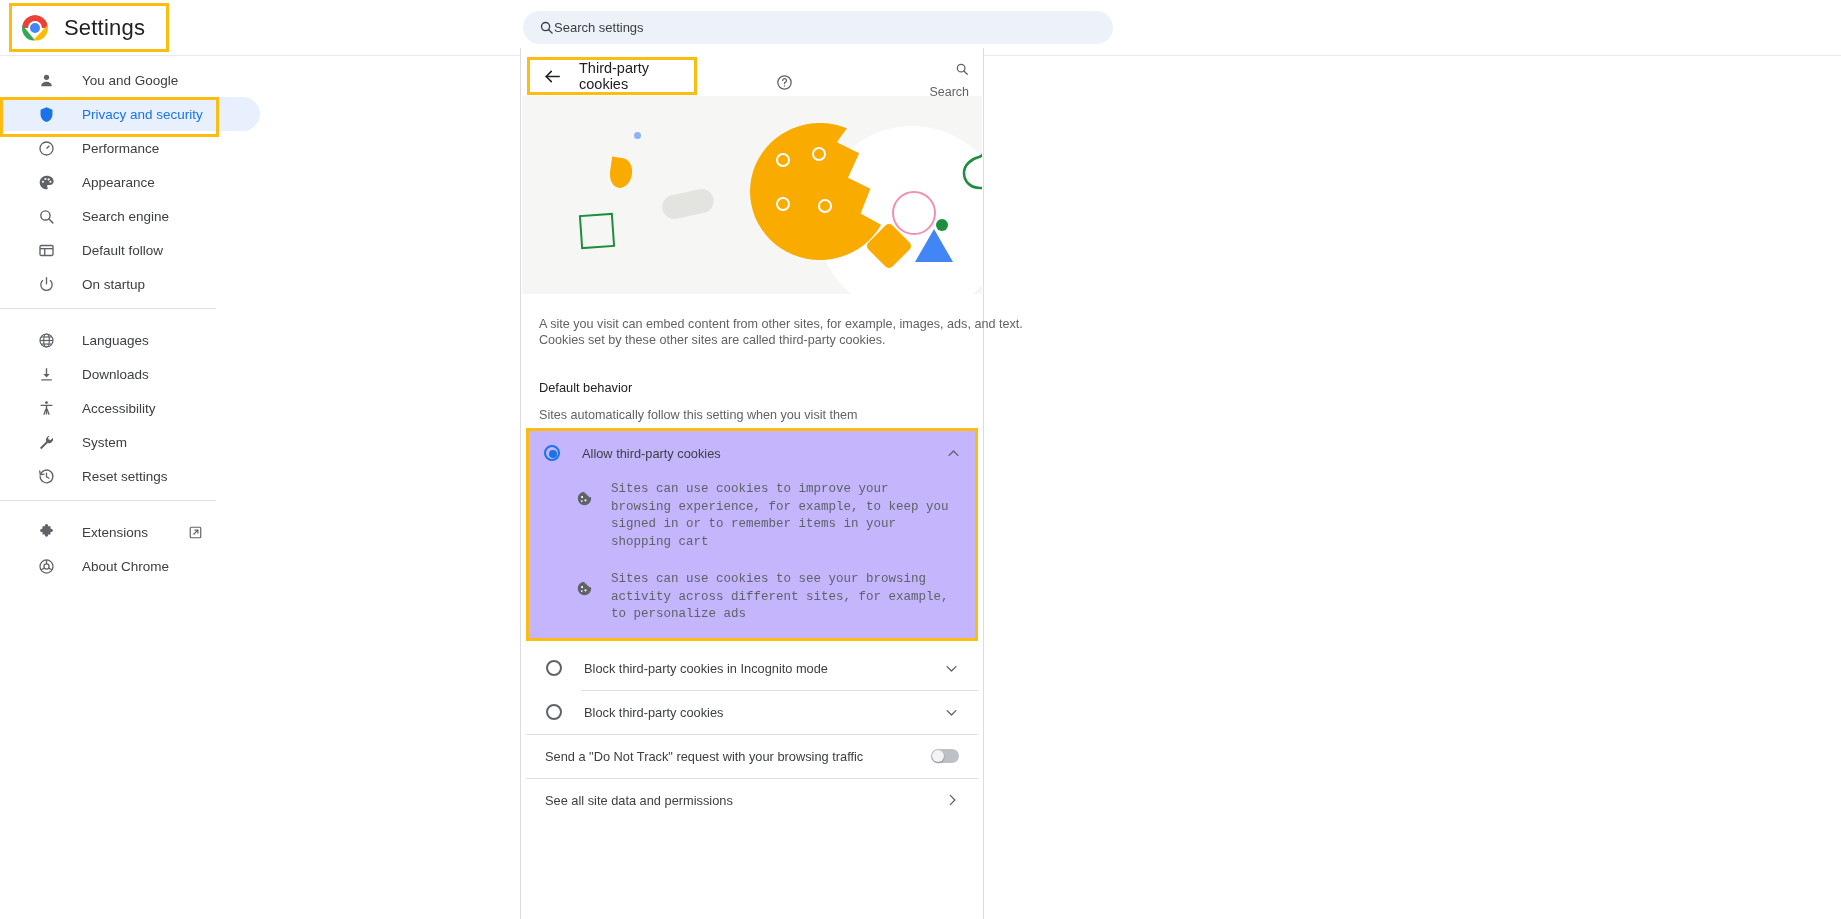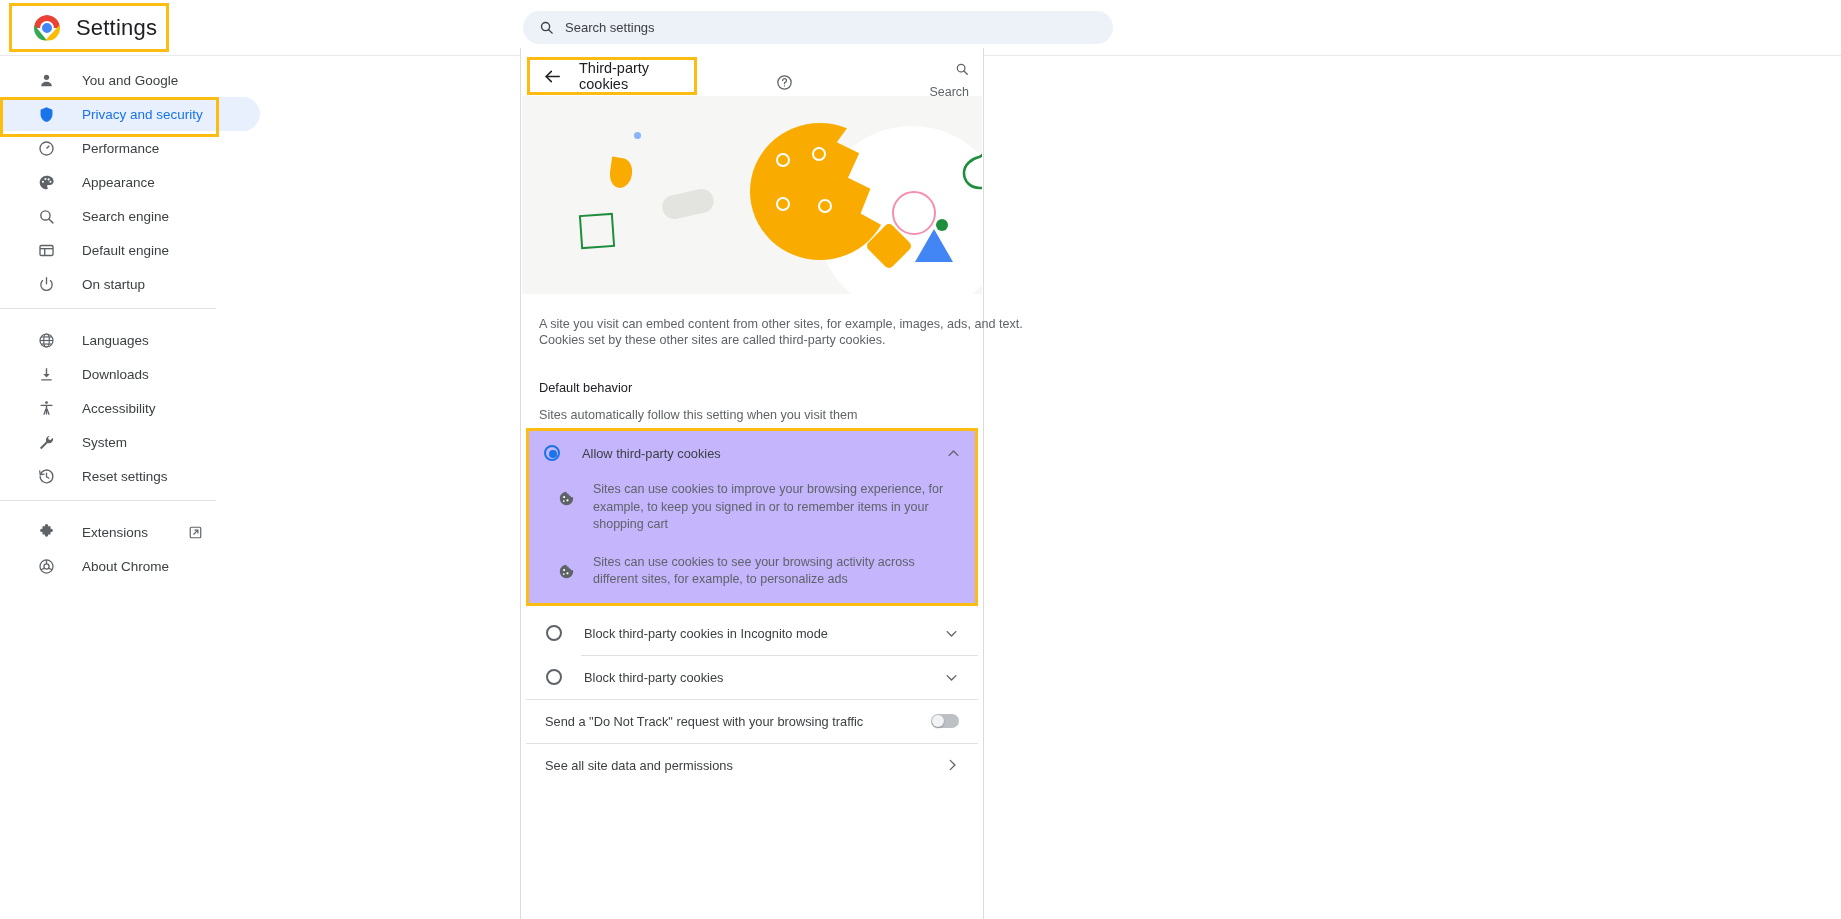--- a/index.html
+++ b/index.html
@@ -14,40 +14,40 @@
   
   #topbar {
     position: absolute; top: 0; left: 0; width: 1841px; height: 56px;
     background: #ffffff;
     border-bottom: 1px solid #e8eaed;
   }
   #brand {
     position: absolute; left: 9px; top: 3px;
     width: 160px; height: 49px;
     display: flex; align-items: center; gap: 16px;
-    padding-left: 22px;
+    padding-left: 10px;
     border: 3px solid #FDBC12;
     background: #fff;
   }
   #chrome-logo { width: 26px; height: 26px; position: relative; flex: none; }
   .cl-ring { position:absolute; inset:0; border-radius:50%; overflow:hidden; }
   .cl-red  { position:absolute; top:0; left:0; width:26px; height:13px; background:#EA4335;
              border-radius:13px 13px 0 0; }
   .cl-green{ position:absolute; bottom:0; left:0; width:13px; height:16px; background:#34A853;
              clip-path: polygon(0 0, 100% 100%, 0 100%); }
   .cl-yellow{position:absolute; bottom:0; right:0; width:15px; height:16px; background:#FBBC05;
              clip-path: polygon(100% 0, 100% 100%, 0 100%); }
   .cl-blue { position:absolute; top:6px; left:6px; width:14px; height:14px; background:#4285F4;
              border-radius:50%; border:2px solid #fff; }
   #settings-title { font-size: 22px; color: #202124; letter-spacing: .2px; }
 
   #search-settings-box {
     position: absolute; left: 523px; top: 11px; width: 590px; height: 33px;
     background: #EDF1F8; border-radius: 17px;
-    display: flex; align-items: center; padding-left: 16px; gap: 11px;
+    display: flex; align-items: center; padding-left: 16px; 
   }
   #search-settings-placeholder { font-size: 13px; color: #3c4043; }
 
   svg { display: block; }
 
   
   #sidebar {
     position: absolute; left: 0; top: 56px; width: 519px; height: 863px;
     background: #ffffff; padding-top: 7px;
   }
@@ -157,21 +157,21 @@
   }
   .radio-outer.on { border-color: #1a73e8; }
   .radio-inner {
     width: 8px; height: 8px; background: #1a73e8; border-radius: 50%;
     position: absolute; top: 6px; left: 6px;
   }
   .radio-label { margin-left: 21px; font-size: 12.8px; color: #3c4043; flex: 1; }
   .chev { color: #5f6368; flex: none; display:flex; }
 
   .bullet-row {
-    display: flex; gap: 18px; padding: 6px 20px 14px 29px;
+    display: flex; gap: 18px; padding: 6px 20px 14px 47px; font-family: Liberation Mono, monospace;
   }
   .cookie-icon { flex: none; margin-top: 9px; color: #5f6368; }
   .bullet-text { font-size: 12.5px; line-height: 17.5px; color: #5f6368; width: 482px; }
 
   .opt-row {
     display:flex; align-items:center; height:43px; padding: 0 19px 0 19px;
     margin: 0 5px;
   }
   .opt-row .radio-label { margin-left: 21px; }
   .plain-sep { height:1px; background:#e0e0e0; margin: 0 5px 0 60px; }
@@ -281,21 +281,21 @@
     </div>
 
     <div class="nav-item">
       <span class="nav-icon">
         <svg width="17" height="17" viewBox="0 0 24 24" fill="none" stroke="currentColor" stroke-width="1.9">
           <rect x="2.8" y="5" width="18.4" height="14" rx="1.6"></rect>
             <line x1="2.8" y1="9.4" x2="21.2" y2="9.4"></line>
           <line x1="9.5" y1="9.4" x2="9.5" y2="19"></line>
           </svg>
       </span>
-      <span>Default engine</span>
+      <span>Default follow</span>
     </div>
 
     <div class="nav-item">
       <span class="nav-icon">
         <svg width="17" height="17" viewBox="0 0 24 24" fill="none" stroke="currentColor" stroke-width="1.9" stroke-linecap="round">
             <path d="M6.5 6.5a8 8 0 1 0 11 0"></path>
             <line x1="12" y1="2.5" x2="12" y2="11"></line>
           </svg>
       </span>
       <span>On startup</span>

